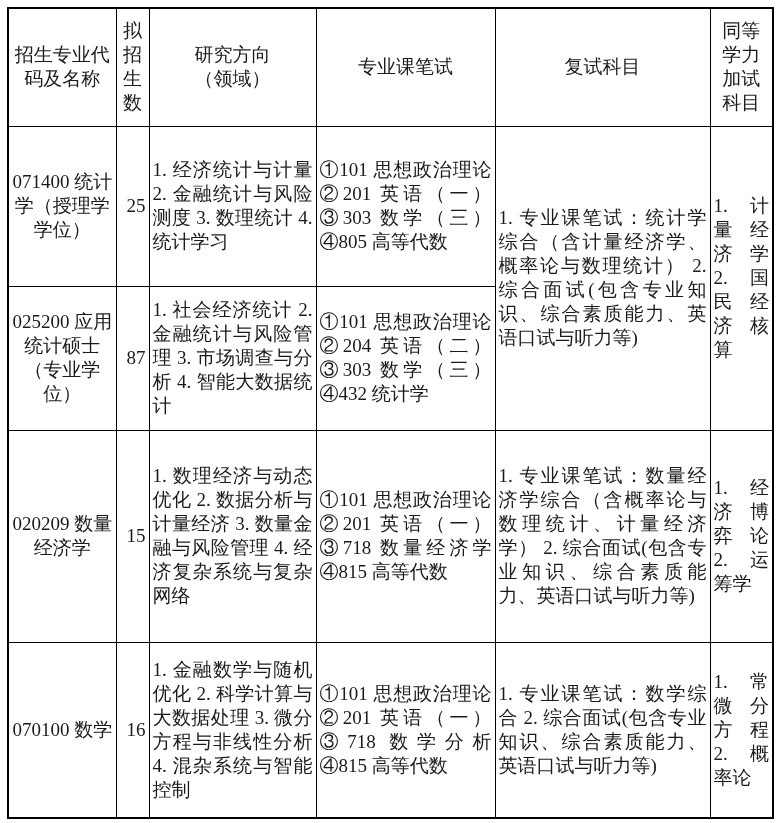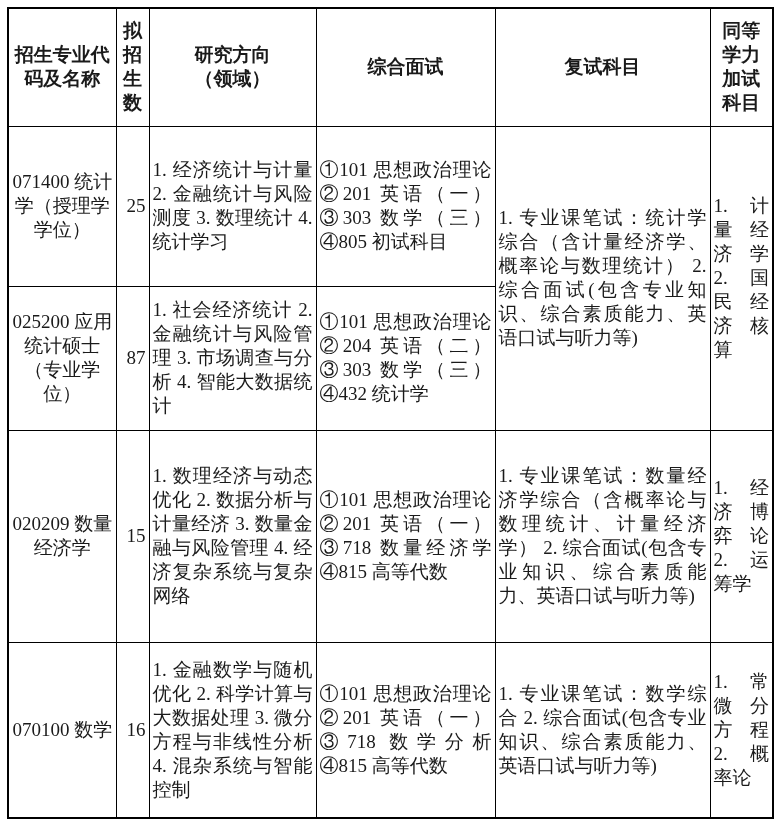--- a/index.html
+++ b/index.html
@@ -32,21 +32,20 @@
     font-size: 19px;
     line-height: 1.26;
     font-weight: normal;
     vertical-align: middle;
     padding: 1px 3px;
     overflow: hidden;
   }
   table.adm th {
     text-align: center;
     white-space: pre-line; 
-    font-weight: bold;
   }
   th.h-major { padding: 0 10px; }
   th.h-quota { padding: 0 2px; }
   th.h-add   { padding: 0 4px; margin-left: 15px; }
   .c-major { text-align: center; }
   .c-quota { text-align: right; }
   .c-just {
     text-align: justify;
     text-justify: inter-character;
   }
@@ -73,30 +72,30 @@
       <col style="width:179px">
       <col style="width:215px">
       <col style="width:63px">
     </colgroup>
     <tbody>
       <tr class="r-head">
         <th class="h-major">招生专业代码及名称</th>
         <th class="h-quota">拟招生数</th>
         <th>研究方向
 （领域）</th>
-        <th>综合面试</th>
+        <th>专业课笔试</th>
         <th>复试科目</th>
         <th class="h-add">同等学力加试科目</th>
       </tr>
 
       <tr class="r1">
         <td class="c-major">071400 统计学（授理学学位）</td>
         <td class="c-quota">25</td>
         <td class="c-just">1. 经济统计与计量 2. 金融统计与风险测度 3. 数理统计 4. 统计学习</td>
-        <td class="c-just">①101 思想政治理论②201 英语（一）③303 数学（三）④805 初试科目</td>
+        <td class="c-just">①101 思想政治理论②201 英语（一）③303 数学（三）④805 高等代数</td>
         <td class="c-just" rowspan="2">1. 专业课笔试：统计学综合（含计量经济学、概率论与数理统计） 2. 综合面试(包含专业知识、综合素质能力、英语口试与听力等)</td>
         <td class="c-add" rowspan="2">1. 计量经济学 2. 国民经济核算</td>
       </tr>
 
       <tr class="r2">
         <td class="c-major">025200 应用统计硕士（专业学位）</td>
         <td class="c-quota">87</td>
         <td class="c-just">1. 社会经济统计 2. 金融统计与风险管理 3. 市场调查与分析 4. 智能大数据统计</td>
         <td class="c-just">①101 思想政治理论 ②204 英语（二）③303 数学（三）④432 统计学</td>
       </tr>

